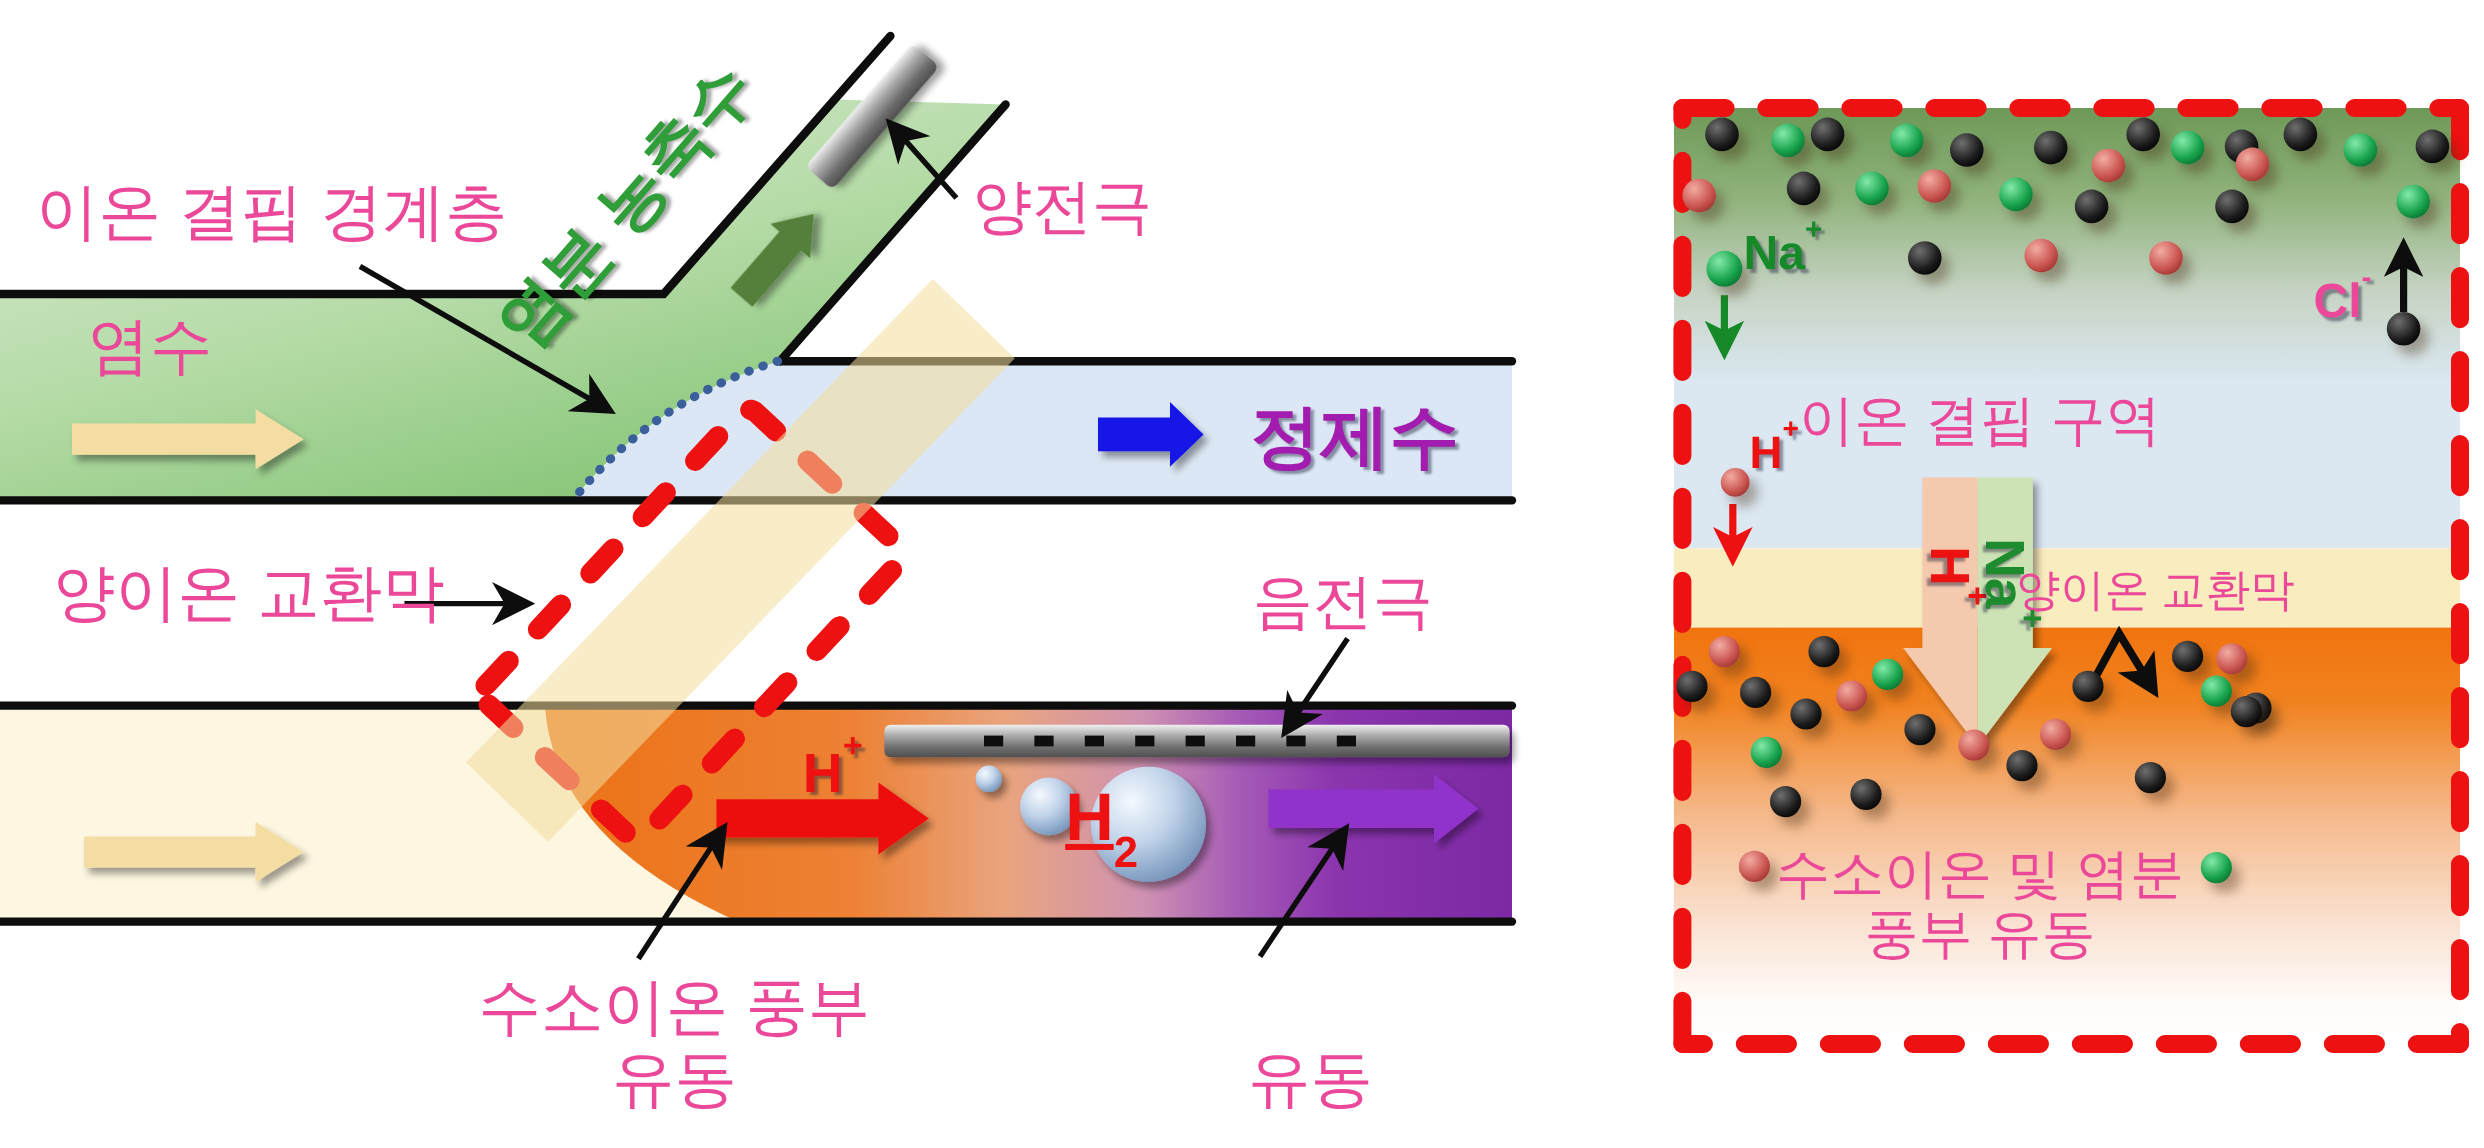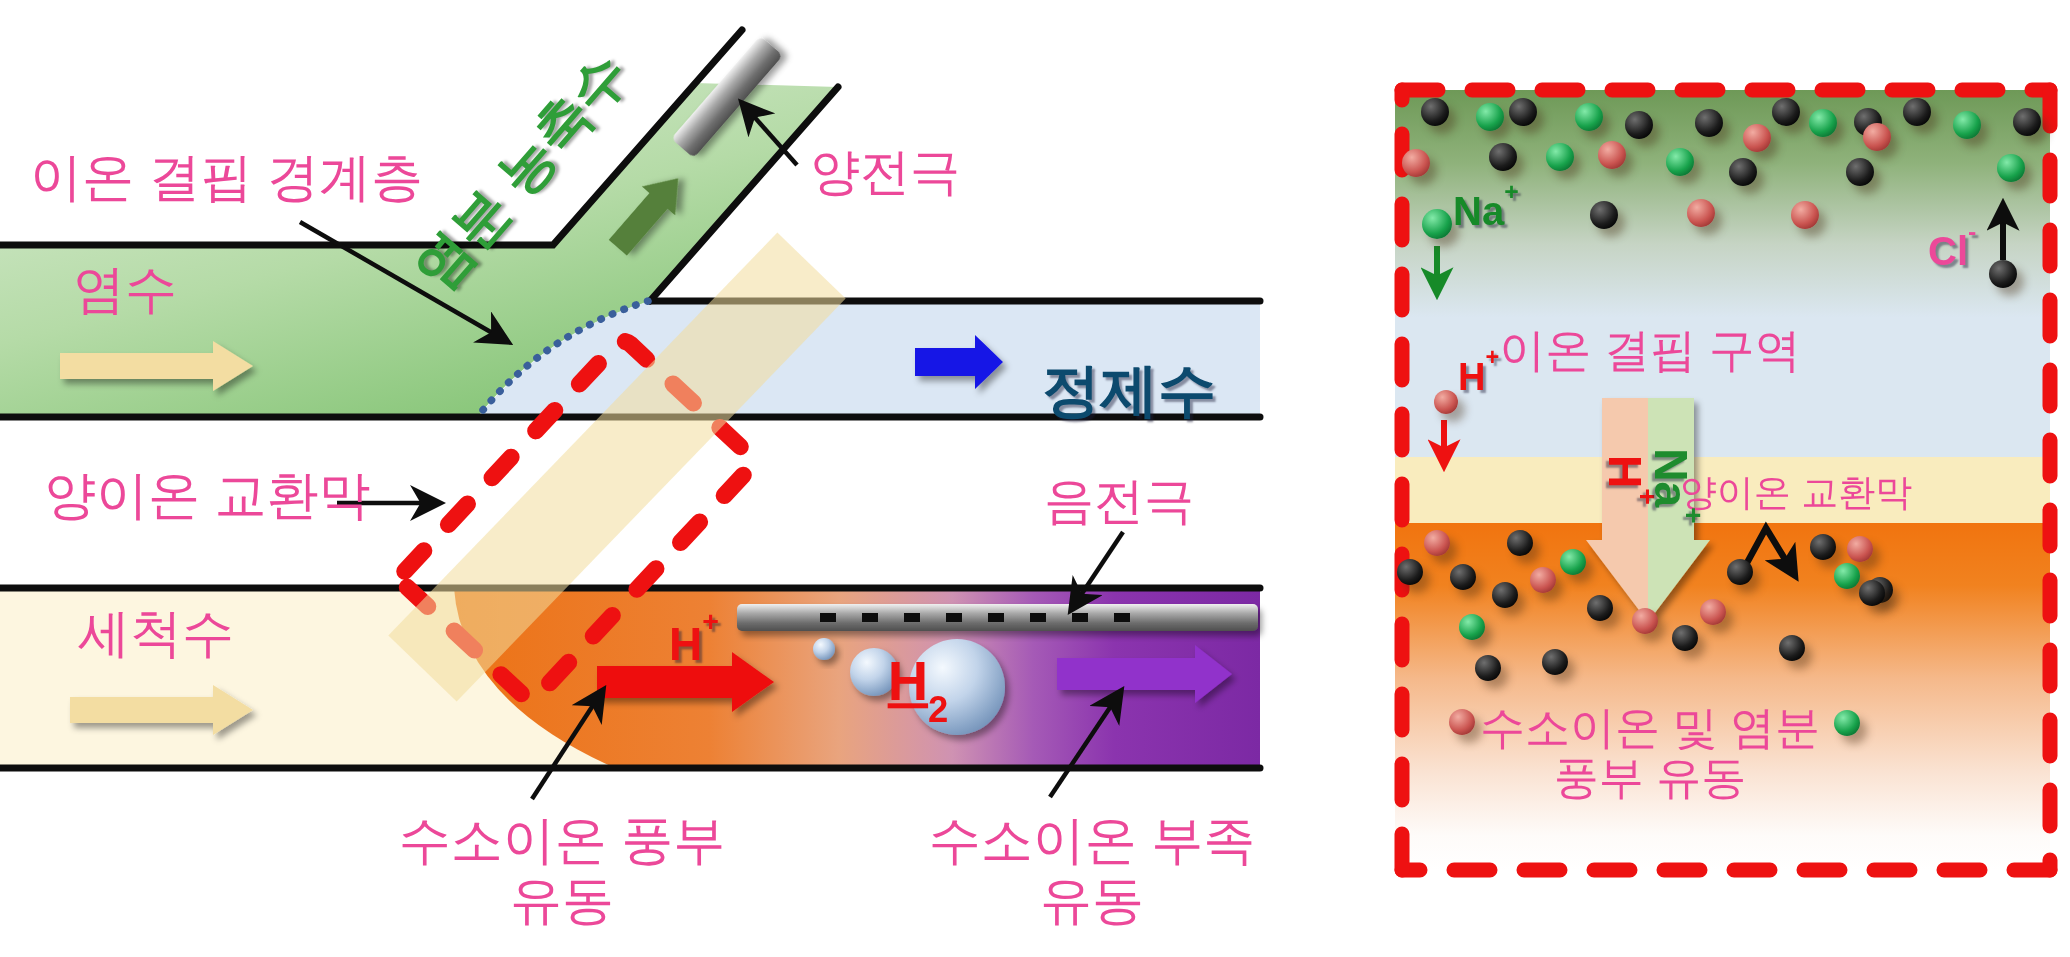--- a/index.html
+++ b/index.html
@@ -221,32 +221,30 @@
     </div>
 
 <div class="dot dot-green" style="left:1422px;top:209px;width:30px;height:30px;z-index:2;"></div>
 <div class="dot dot-black" style="left:1989px;top:260px;width:28px;height:28px;z-index:2;"></div>
 <div class="dot dot-red" style="left:1434px;top:390px;width:24px;height:24px;z-index:2;"></div>
 
 <div class="lbl" style="left:30px;top:150px;">이온 결핍 경계층</div>
 <div class="lbl" style="left:73px;top:262px;">염수</div>
 <div class="lbl ctr bold rot-green" style="left:522px;top:172px;font-size:55px;transform:translate(-50%,-50%) rotate(-49deg);">염분 농축수</div>
 <div class="lbl" style="left:810px;top:146px;font-size:50px;">양전극</div>
-<div class="lbl bold shadowed" style="left:1042px;top:334px;font-size:58px;color:#0c4a6e;margin-top:26px;">정제수</div>
+<div class="lbl bold shadowed" style="left:1042px;top:334px;font-size:58px;color:#a21caf;">정제수</div>
 <div class="lbl" style="left:44px;top:468px;">양이온 교환막</div>
-<div class="lbl" style="left:78px;top:606px;">세척수</div>
 <div class="lbl" style="left:1044px;top:475px;font-size:50px;">음전극</div>
 
 <div class="lbl ctr bold redtxt shadowed" style="left:694px;top:644px;font-size:46px;"><span>H</span><sup class="sp">+</sup></div>
 
 <div class="lbl ctr bold redtxt" style="left:918px;top:686px;font-size:56px;text-decoration:underline;"><span>H</span><sub class="sb">2</sub></div>
 
 <div class="lbl ctr" style="left:562px;top:840px;text-align:center;">수소이온 풍부</div>
 <div class="lbl ctr" style="left:562px;top:900px;">유동</div>
-<div class="lbl ctr" style="left:1092px;top:840px;">수소이온 부족</div>
 <div class="lbl ctr" style="left:1092px;top:900px;">유동</div>
 
 <div class="lbl bold shadowed" style="left:1453px;top:190px;font-size:40px;color:#168a28;"><span>Na</span><sup class="sp">+</sup></div>
 <div class="lbl bold shadowed" style="left:1928px;top:230px;font-size:40px;"><span>Cl</span><sup class="sp">-</sup></div>
 <div class="lbl bold redtxt shadowed" style="left:1458px;top:356px;font-size:38px;"><span>H</span><sup class="sp">+</sup></div>
 
 <div class="lbl ctr" style="left:1650px;top:350px;font-size:46px;">이온 결핍 구역</div>
 <div class="lbl ctr" style="left:1796px;top:493px;font-size:37px;">양이온 교환막</div>
 
 <div class="lbl ctr bold redtxt shadowed" style="left:1625px;top:480px;font-size:46px;transform:translate(-50%,-50%) rotate(90deg);"><span>H</span><sup class="sp">+</sup></div>

